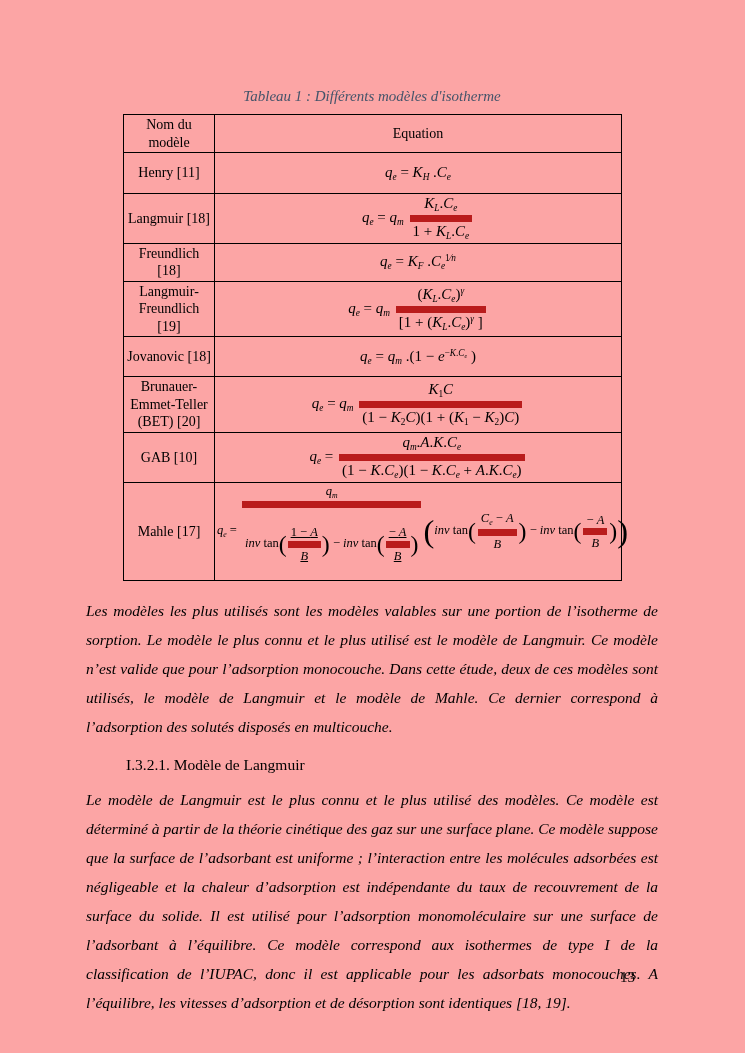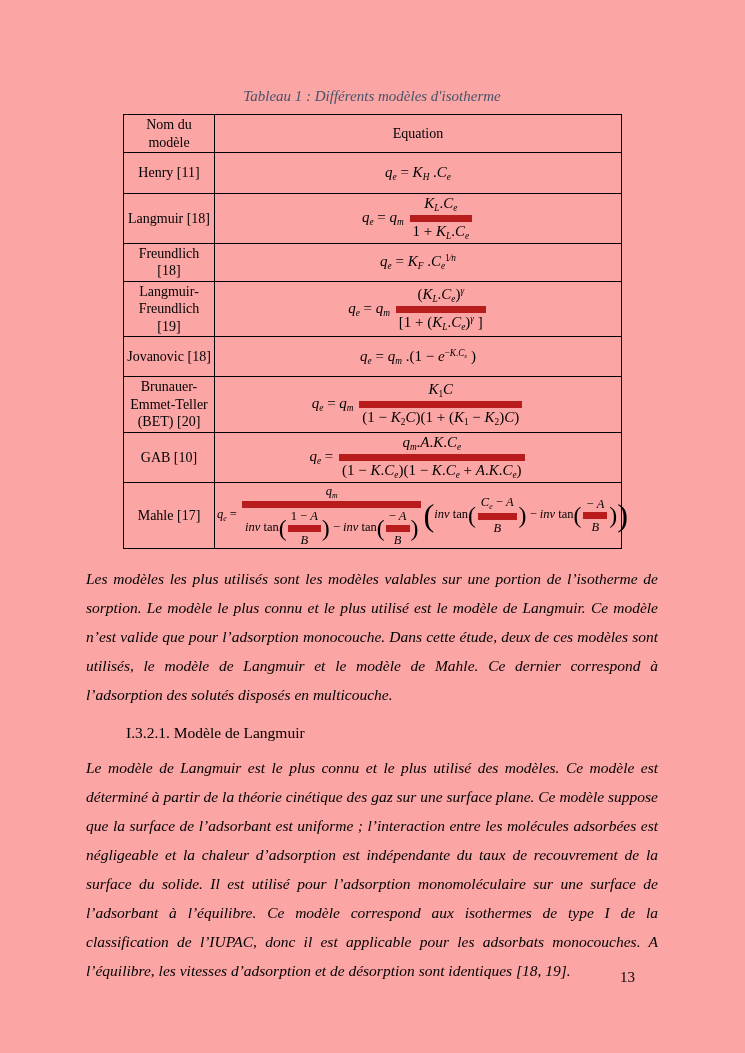--- a/index.html
+++ b/index.html
@@ -49,21 +49,21 @@
   tr.r7{height:54px;} tr.r8{height:46px;} tr.r9{height:45px;}
   tr.r10{height:62px;}
   
   .eq{font-size:15px;line-height:1.15;white-space:nowrap;}
   .eq.small{font-size:12.5px;}
   .eq sub{font-size:62%;vertical-align:-0.35em;}
   .eq sup{font-size:62%;vertical-align:0.55em;}
   .frac{display:inline-block;vertical-align:middle;text-align:center;margin:0 2px;}
   .frac .fn{display:block;padding:0 3px 1px 3px;}
   .frac .fd{display:block;border-top:7px solid #b91c1c;padding:1px 3px 0 3px;}
-  .frac .fd .frac, .frac .fn .frac{margin:0 1px;}
+  .frac .fd .frac, .frac .fn .frac{margin:16px 1px;text-decoration:underline;}
   .p1{font-size:1.9em;font-style:normal;vertical-align:middle;display:inline-block;line-height:0.9;}
   .p2{font-size:2.6em;font-style:normal;vertical-align:middle;display:inline-block;line-height:0.85;}
   
   .para{
     text-align:justify;
     font-size:15.5px;
     line-height:29px;
     margin:0;
     font-style:italic;
   }

